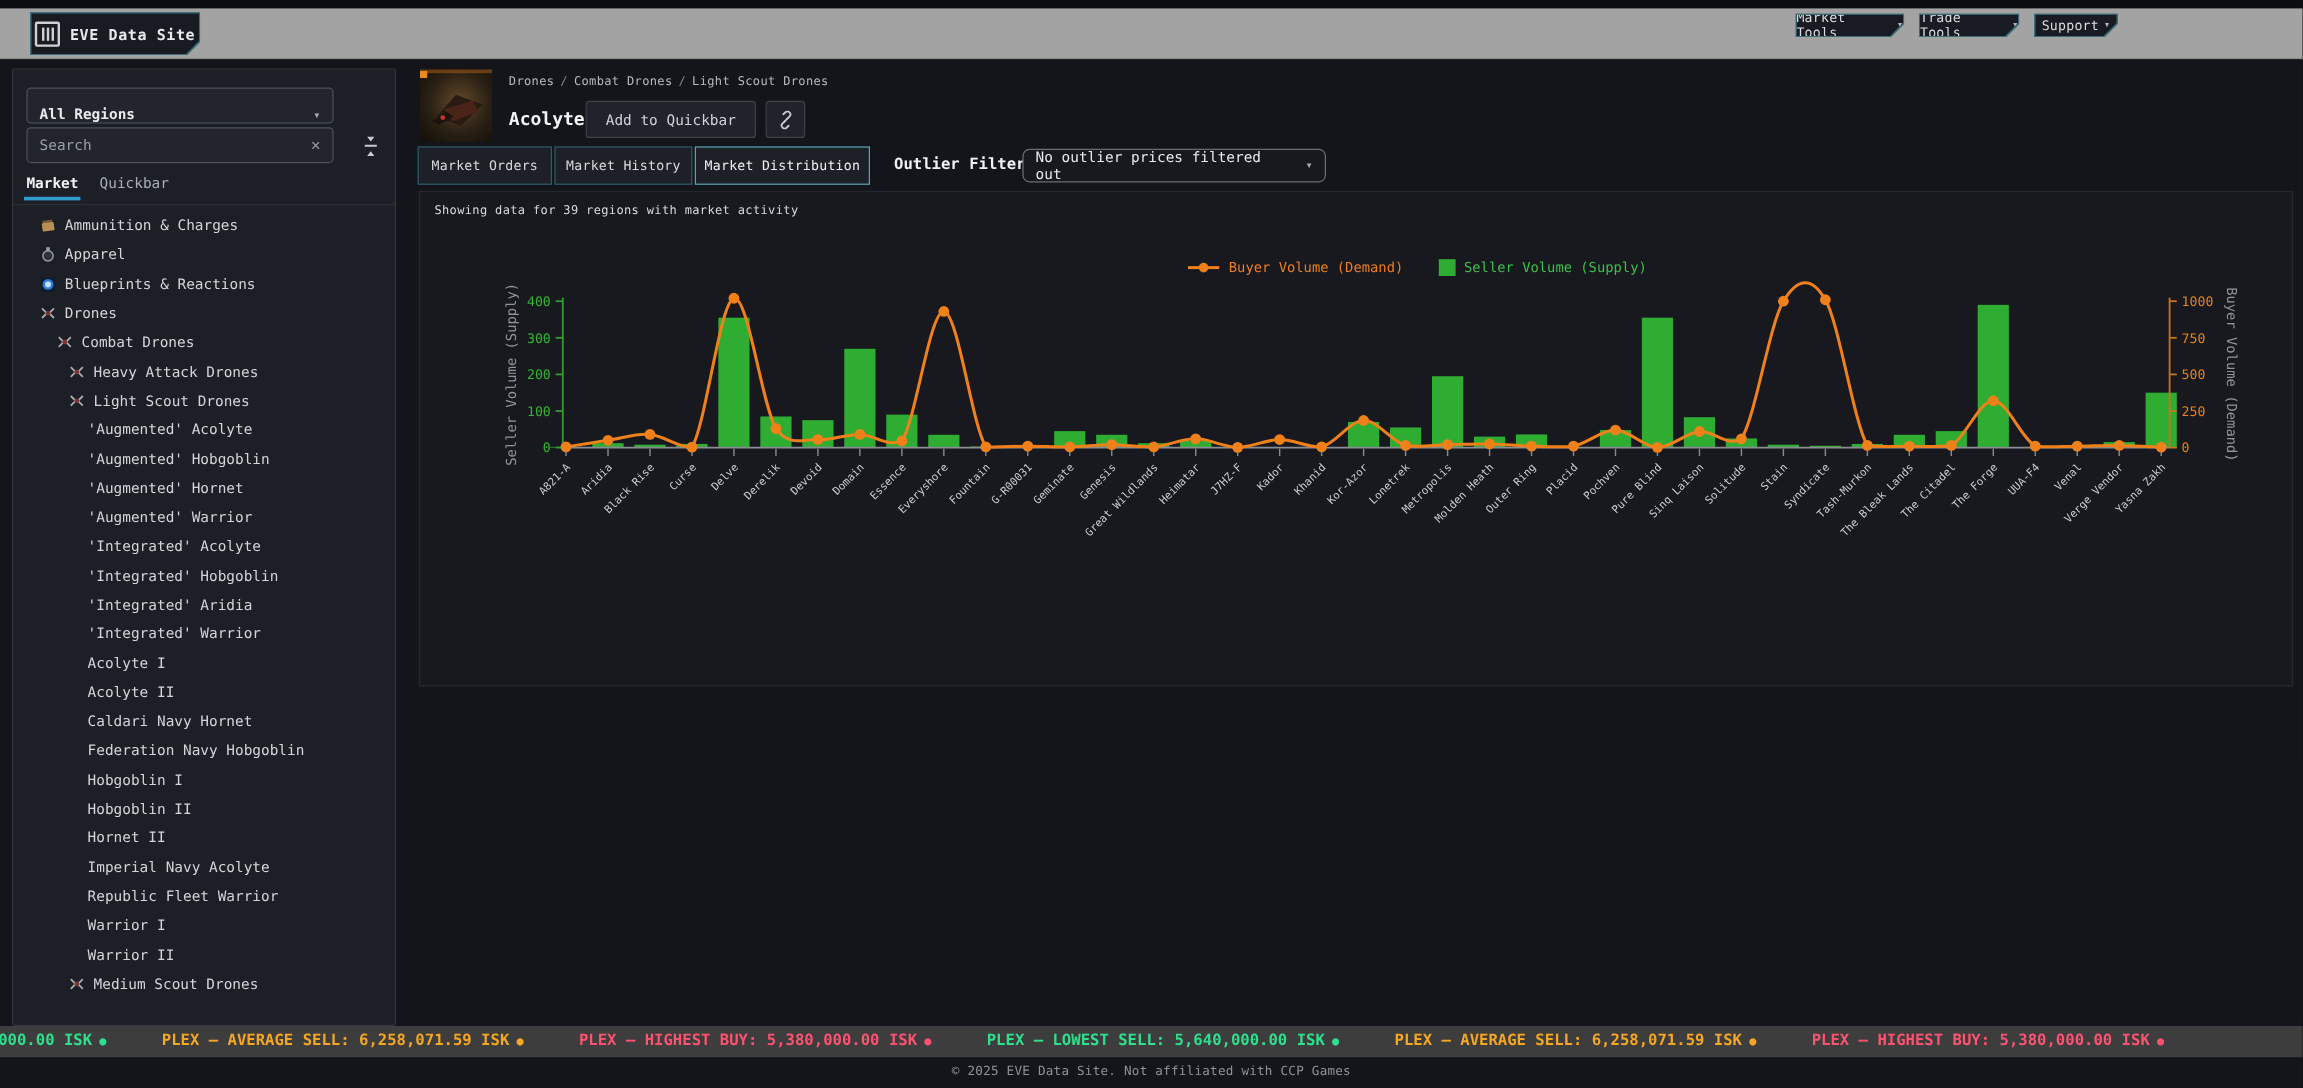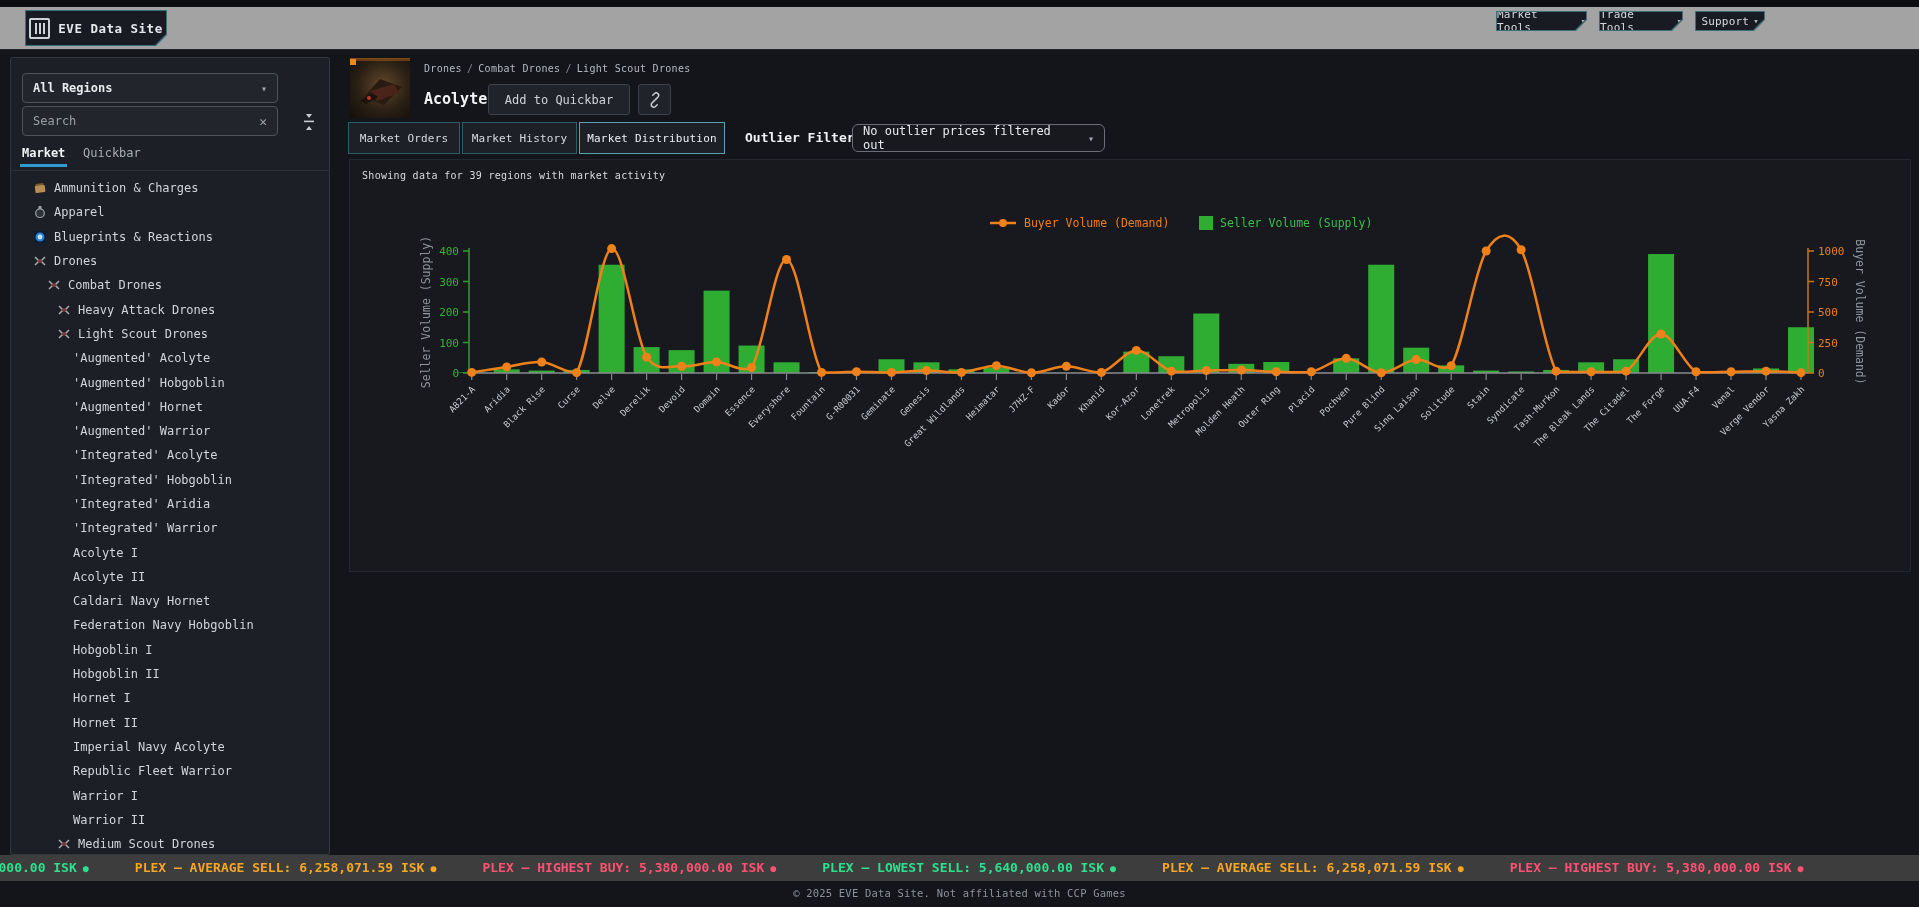--- a/index.html
+++ b/index.html
@@ -20,21 +20,21 @@
   .top-btn .inner { gap:4px; }
   .top-btn .lbl { font-size:11px; color:#d9dcdf; letter-spacing:.2px; }
   .top-btn .caret { font-size:9px; color:#aeb3b9; }
   #btn-market-tools { left:1496px; width:91px; }
   #btn-trade-tools  { left:1599px; width:84px; }
   #btn-support      { left:1695px; width:70px; }
 
   
   #sidebar { position:absolute; left:10px; top:57px; width:320px; height:798px; background:#1c1f25; border:1px solid #32363e; border-radius:2px; }
   .field { position:absolute; left:11px; width:256px; height:30px; background:#22252b; border:1px solid #4d525b; border-radius:4px; display:flex; align-items:center; padding:0 10px; }
-  #region-select { top:15px; cursor:pointer; }
+  #region-select { top:15px; cursor:pointer;align-items:flex-end; }
   #region-select .val { font-size:12px; font-weight:bold; color:#e8eaed; flex:1; }
   .chevron { font-size:10px; color:#a7acb3; }
   #search-box { top:48px; }
   #search-input { flex:1; background:transparent; border:none; outline:none; color:#d5d8dc; font-size:12px; font-family:inherit; }
   #search-input::placeholder { color:#9aa0a8; }
   #search-clear { color:#9aa0a8; font-size:13px; cursor:pointer; }
   #collapse-btn { position:absolute; left:286px; top:52px; width:24px; height:24px; display:flex; align-items:center; justify-content:center; cursor:pointer; }
   #sidebar-tabs { position:absolute; left:0; top:84px; width:100%; height:28px; }
   .s-tab { position:absolute; top:4px; font-size:12px; cursor:pointer; }
   #tab-market { left:11px; color:#f1f3f5; font-weight:bold; }
@@ -240,23 +240,20 @@
           <span>Caldari Navy Hornet</span>
         </div>
         <div class="tree-row depth3">
           <span>Federation Navy Hobgoblin</span>
         </div>
         <div class="tree-row depth3">
           <span>Hobgoblin I</span>
         </div>
         <div class="tree-row depth3">
           <span>Hobgoblin II</span>
-        </div>
-        <div class="tree-row depth3">
-          <span>Hornet I</span>
         </div>
         <div class="tree-row depth3">
           <span>Hornet II</span>
         </div>
         <div class="tree-row depth3">
           <span>Imperial Navy Acolyte</span>
         </div>
         <div class="tree-row depth3">
           <span>Republic Fleet Warrior</span>
         </div>

